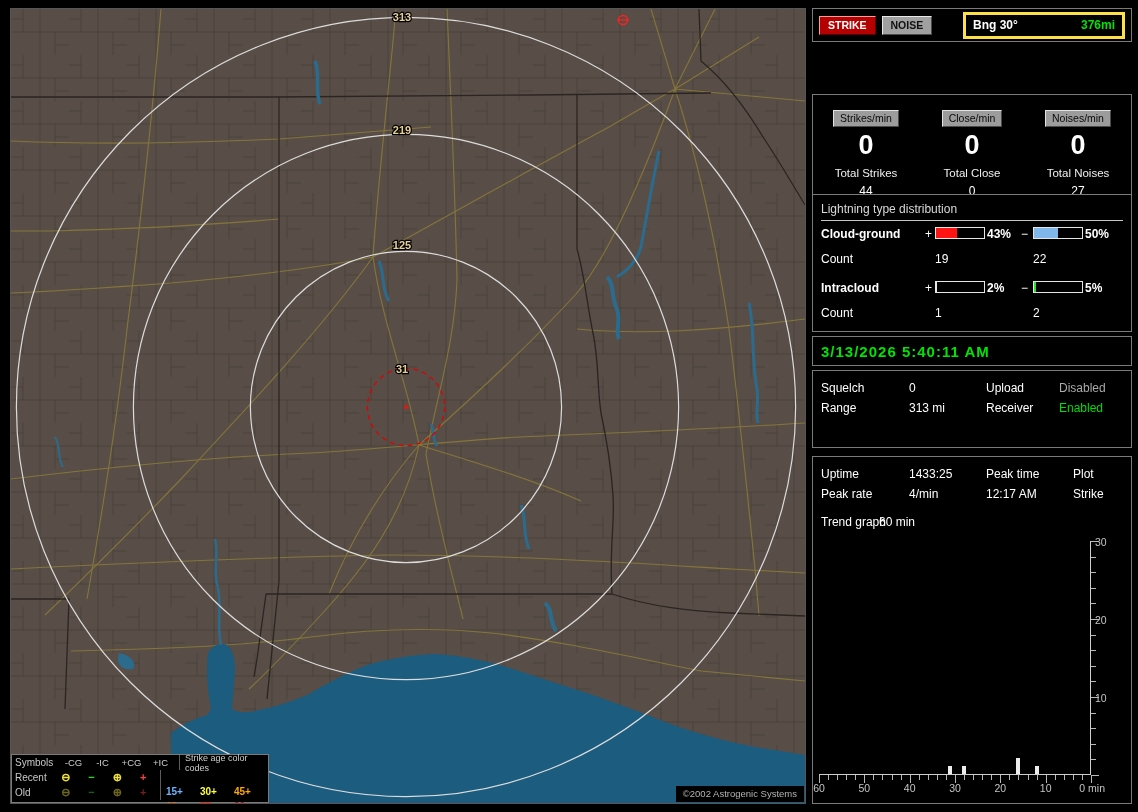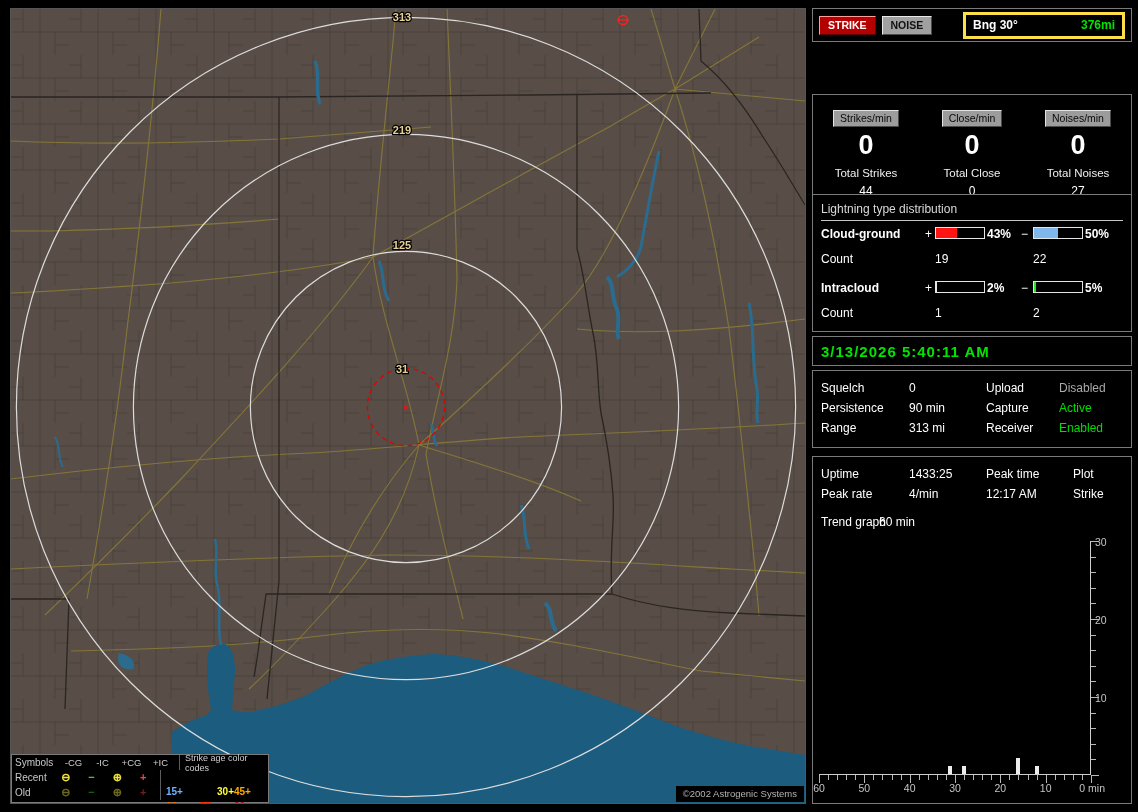--- a/index.html
+++ b/index.html
@@ -176,21 +176,21 @@
         <span class="lg-age hd">Strike age color codes</span>
       </div>
       <div class="lg-row">
         <span class="lg-label">Recent</span>
         <span class="lg-ic" style="color: rgb(240, 224, 60);">⊖</span>
         <span class="lg-ic" style="color: rgb(42, 226, 42);">−</span>
         <span class="lg-ic" style="color: rgb(240, 224, 60);">⊕</span>
         <span class="lg-ic" style="color: rgb(255, 64, 64);">+</span>
         <span class="lg-age">
           <span class="lg-agecell" style="color: rgb(109, 182, 255);">15+</span>
-          <span class="lg-agecell" style="color: rgb(255, 255, 51); text-align: right;">30+</span>
+          <span class="lg-agecell" style="color: rgb(255, 255, 51);">30+</span>
           <span class="lg-agecell" style="color: rgb(255, 170, 0);">45+</span>
         </span>
       </div>
       <div class="lg-row old">
         <span class="lg-label">Old</span>
         <span class="lg-ic" style="color: rgb(240, 224, 60);">⊖</span>
         <span class="lg-ic" style="color: rgb(42, 226, 42);">−</span>
         <span class="lg-ic" style="color: rgb(240, 224, 60);">⊕</span>
         <span class="lg-ic" style="color: rgb(255, 64, 64);">+</span>
         <span class="lg-age">
@@ -291,26 +291,20 @@
     <div class="box clock">
       <span>3/13/2026 5:40:11 AM</span>
     </div>
 
     <div class="box settings">
       <div class="srow">
         <span class="p1">Squelch</span>
         <span class="p2">0</span>
         <span class="p3">Upload</span>
         <span class="p4" style="color: rgb(171, 171, 171);">Disabled</span>
-      </div>
-      <div class="srow">
-        <span class="p1">Persistence</span>
-        <span class="p2">90 min</span>
-        <span class="p3">Capture</span>
-        <span class="p4" style="color: rgb(0, 221, 0);">Active</span>
       </div>
       <div class="srow">
         <span class="p1">Range</span>
         <span class="p2">313 mi</span>
         <span class="p3">Receiver</span>
         <span class="p4" style="color: rgb(0, 221, 0);">Enabled</span>
       </div>
     </div>
 
     <div class="box status">

